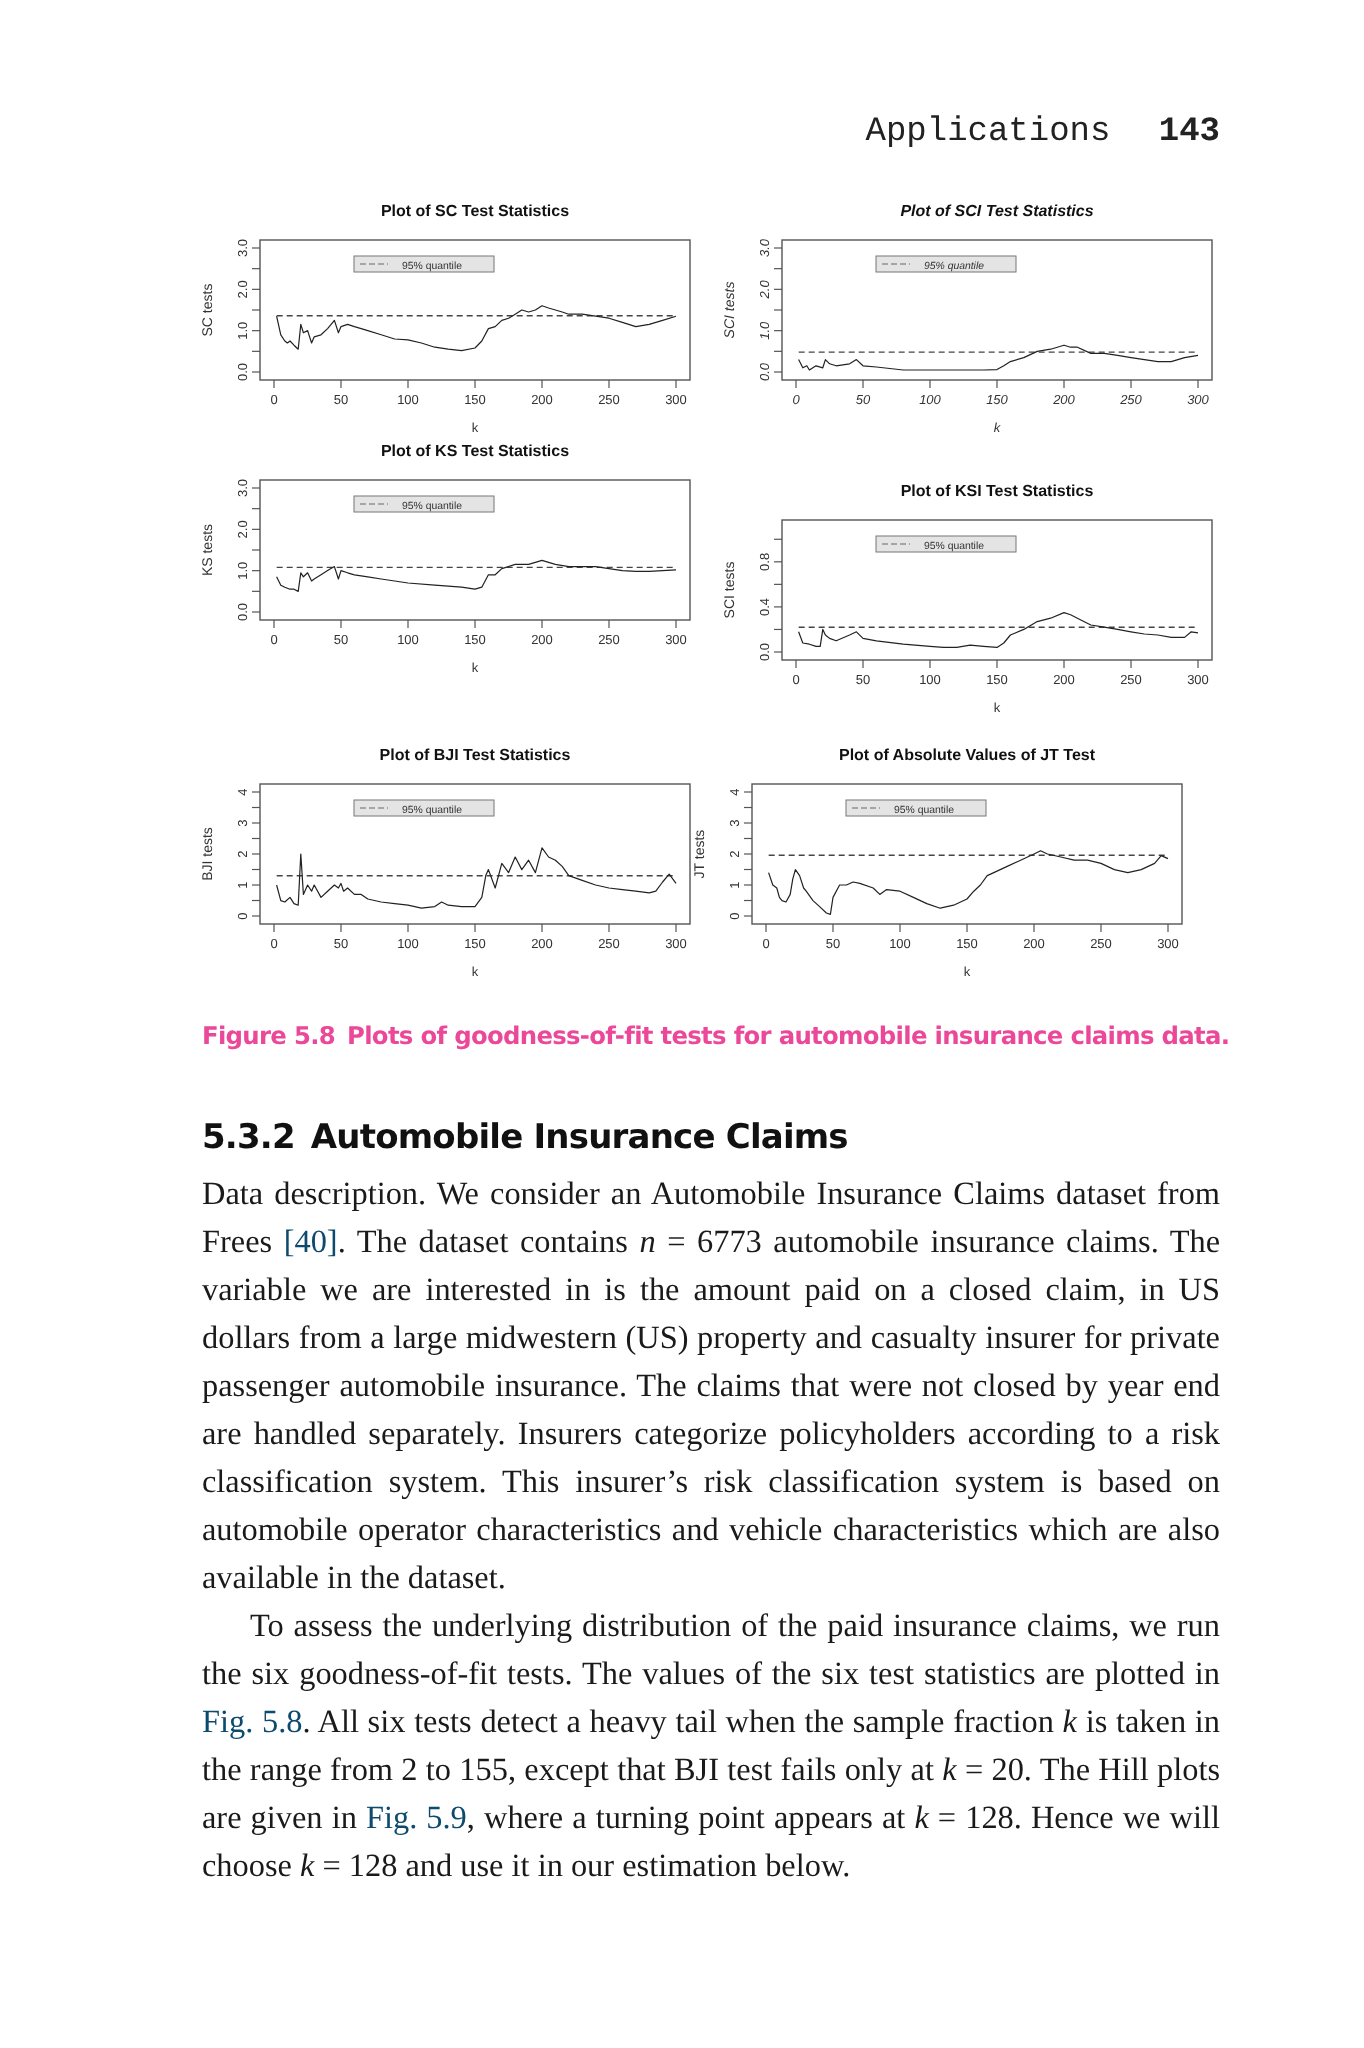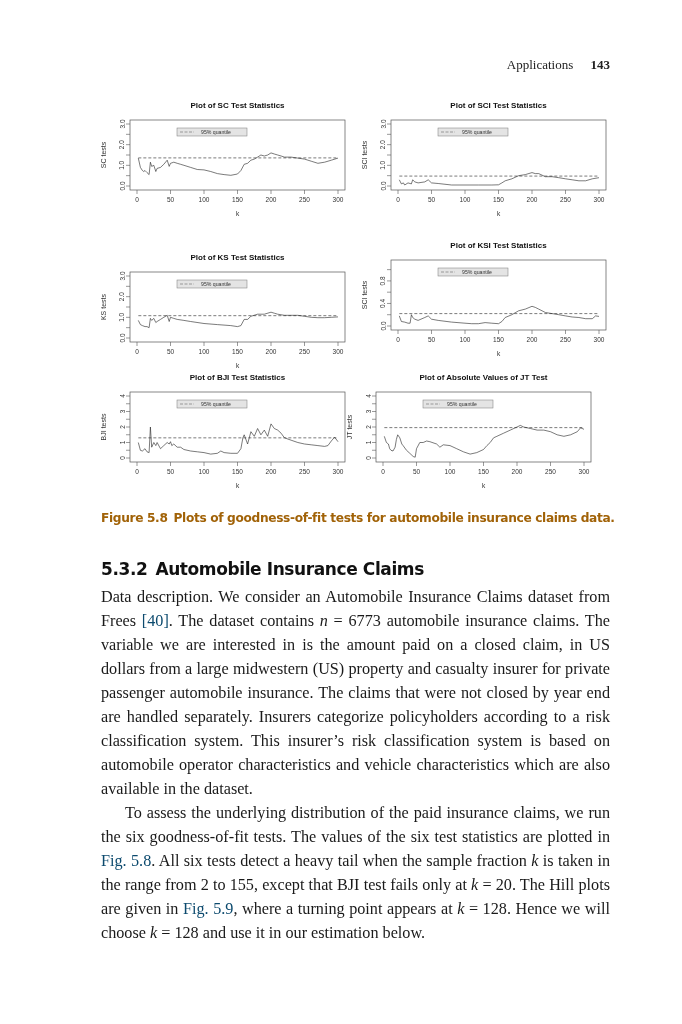--- a/index.html
+++ b/index.html
@@ -1,28 +1,28 @@
 <!DOCTYPE html>
 <html><head>
 <meta charset="utf-8">
 <style>
   html, body { margin: 0; padding: 0; background: #ffffff; }
   body { width: 682px; height: 1024px; position: relative; overflow: hidden; }
   .running-head {
     position: absolute; top: 57px; right: 72px;
-    font-family: Liberation Serif, serif; font-size: 13px; color: #222;
+    font-family: Liberation Mono, monospace; font-size: 17px; color: #222;
   }
   .running-head .section { margin-right: 14px; }
   .running-head .page { font-weight: bold; }
   .figure { position: absolute; left: 90px; top: 95px; width: 530px; height: 405px; }
   .panel { position: absolute; width: 262px; height: 132px; text-align: right; }
   .panel svg { width: 262px; height: 132px; display: block; }
   .caption {
     position: absolute; left: 101px; top: 511px;
-    font-family: "DejaVu Sans", sans-serif; font-size: 12.2px; color: #a16207; font-weight: bold;
+    font-family: "DejaVu Sans", sans-serif; font-size: 12.2px; color: #ec4899; font-weight: bold;
     letter-spacing: -0.35px;
   }
   .caption .label { margin-right: 6px; }
   .section-heading {
     position: absolute; left: 101px; top: 559px;
     font-family: "DejaVu Sans", sans-serif; font-size: 17px; font-weight: bold; color: #111;
     letter-spacing: -0.4px;
   }
   .section-heading .num { margin-right: 8px; }
   .body-text {
@@ -79,21 +79,21 @@
         <text x="16" y="60" text-anchor="middle" font-family="&quot;Liberation Sans&quot;, sans-serif" font-size="7" fill="#333" transform="rotate(-90 16 60)">SC tests</text>
         <line x1="48.34" y1="62.89333333333333" x2="248" y2="62.89333333333333" stroke="#444" stroke-width="0.7" stroke-dasharray="3,2"></line>
         <polyline points="48.3,63.1 50.4,72.4 52.4,75.5 53.7,76.5 55.0,75.5 57.0,77.6 59.1,79.6 60.4,67.2 61.7,71.4 63.8,70.3 65.8,76.5 67.1,73.4 70.5,72.4 73.8,69.3 77.2,65.2 79.2,71.4 80.5,68.3 83.8,67.2 87.2,68.3 90.6,69.3 93.9,70.3 100.6,72.4 107.3,74.5 114.0,74.9 120.7,76.5 127.4,78.6 134.1,79.6 140.8,80.3 147.5,79.0 150.9,75.5 154.2,69.3 157.6,68.3 160.9,65.2 164.3,64.1 167.6,62.1 170.9,60.0 174.3,61.0 177.7,60.0 181.0,57.9 184.3,59.0 187.7,60.0 191.1,61.0 194.4,62.1 201.1,62.1 207.8,63.1 214.5,64.1 221.2,66.2 227.9,68.3 234.6,67.2 241.3,65.2 248.0,63.1" fill="none" stroke="#222" stroke-width="0.6" stroke-linejoin="round"></polyline>
         <g>
           <rect x="87" y="33" width="70" height="8" fill="#e4e4e4" stroke="#777" stroke-width="0.5"></rect>
           <line x1="90" y1="37" x2="104" y2="37" stroke="#666" stroke-width="0.6" stroke-dasharray="3,1.5"></line>
           <text x="111" y="39.3" font-family="&quot;Liberation Sans&quot;, sans-serif" font-size="5.2" fill="#333">95% quantile</text>
         </g>
       </svg>
     </div>
-  <div class="panel" style="left:261px; top:0px;">
+  <div class="panel" style="left:261px; top:0px;font-style:italic;">
       <svg viewBox="0 0 262 132" width="262" height="132">
         <text x="147.5" y="13" text-anchor="middle" font-family="&quot;Liberation Sans&quot;, sans-serif" font-size="8" font-weight="bold" fill="#111">Plot of SCI Test Statistics</text>
         <rect x="40" y="25" width="215" height="70" fill="none" stroke="#555" stroke-width="0.7"></rect>
         <line x1="47" y1="95" x2="47" y2="99" stroke="#555" stroke-width="0.6"></line>
         <text x="47" y="107" text-anchor="middle" font-family="&quot;Liberation Sans&quot;, sans-serif" font-size="6.5" fill="#333">0</text>
         <line x1="80.5" y1="95" x2="80.5" y2="99" stroke="#555" stroke-width="0.6"></line>
         <text x="80.5" y="107" text-anchor="middle" font-family="&quot;Liberation Sans&quot;, sans-serif" font-size="6.5" fill="#333">50</text>
         <line x1="114" y1="95" x2="114" y2="99" stroke="#555" stroke-width="0.6"></line>
         <text x="114" y="107" text-anchor="middle" font-family="&quot;Liberation Sans&quot;, sans-serif" font-size="6.5" fill="#333">100</text>
         <line x1="147.5" y1="95" x2="147.5" y2="99" stroke="#555" stroke-width="0.6"></line>
@@ -120,21 +120,21 @@
         <text x="16" y="60" text-anchor="middle" font-family="&quot;Liberation Sans&quot;, sans-serif" font-size="7" fill="#333" transform="rotate(-90 16 60)">SCI tests</text>
         <line x1="48.34" y1="81.08" x2="248" y2="81.08" stroke="#444" stroke-width="0.7" stroke-dasharray="3,2"></line>
         <polyline points="48.3,84.8 50.4,88.9 52.4,87.9 53.7,90.0 57.0,87.9 60.4,88.9 61.7,84.8 63.8,86.9 67.1,87.9 73.8,86.9 77.2,84.8 80.5,87.9 87.2,88.5 100.6,90.0 114.0,90.0 127.4,90.0 140.8,90.0 147.5,89.8 150.9,87.9 154.2,85.8 160.9,83.8 167.6,80.7 174.3,79.6 181.0,77.6 184.3,78.6 187.7,78.6 194.4,81.7 201.1,81.7 207.8,82.7 214.5,83.8 221.2,84.8 227.9,85.8 234.6,85.8 241.3,83.8 248.0,82.7" fill="none" stroke="#222" stroke-width="0.6" stroke-linejoin="round"></polyline>
         <g>
           <rect x="87" y="33" width="70" height="8" fill="#e4e4e4" stroke="#777" stroke-width="0.5"></rect>
           <line x1="90" y1="37" x2="104" y2="37" stroke="#666" stroke-width="0.6" stroke-dasharray="3,1.5"></line>
           <text x="111" y="39.3" font-family="&quot;Liberation Sans&quot;, sans-serif" font-size="5.2" fill="#333">95% quantile</text>
         </g>
       </svg>
     </div>
-  <div class="panel" style="left:0px; top:152px;">
+  <div class="panel" style="left:0px; top:120px;">
       <svg viewBox="0 0 262 132" width="262" height="132">
         <text x="147.5" y="13" text-anchor="middle" font-family="&quot;Liberation Sans&quot;, sans-serif" font-size="8" font-weight="bold" fill="#111">Plot of KS Test Statistics</text>
         <rect x="40" y="25" width="215" height="70" fill="none" stroke="#555" stroke-width="0.7"></rect>
         <line x1="47" y1="95" x2="47" y2="99" stroke="#555" stroke-width="0.6"></line>
         <text x="47" y="107" text-anchor="middle" font-family="&quot;Liberation Sans&quot;, sans-serif" font-size="6.5" fill="#333">0</text>
         <line x1="80.5" y1="95" x2="80.5" y2="99" stroke="#555" stroke-width="0.6"></line>
         <text x="80.5" y="107" text-anchor="middle" font-family="&quot;Liberation Sans&quot;, sans-serif" font-size="6.5" fill="#333">50</text>
         <line x1="114" y1="95" x2="114" y2="99" stroke="#555" stroke-width="0.6"></line>
         <text x="114" y="107" text-anchor="middle" font-family="&quot;Liberation Sans&quot;, sans-serif" font-size="6.5" fill="#333">100</text>
         <line x1="147.5" y1="95" x2="147.5" y2="99" stroke="#555" stroke-width="0.6"></line>

